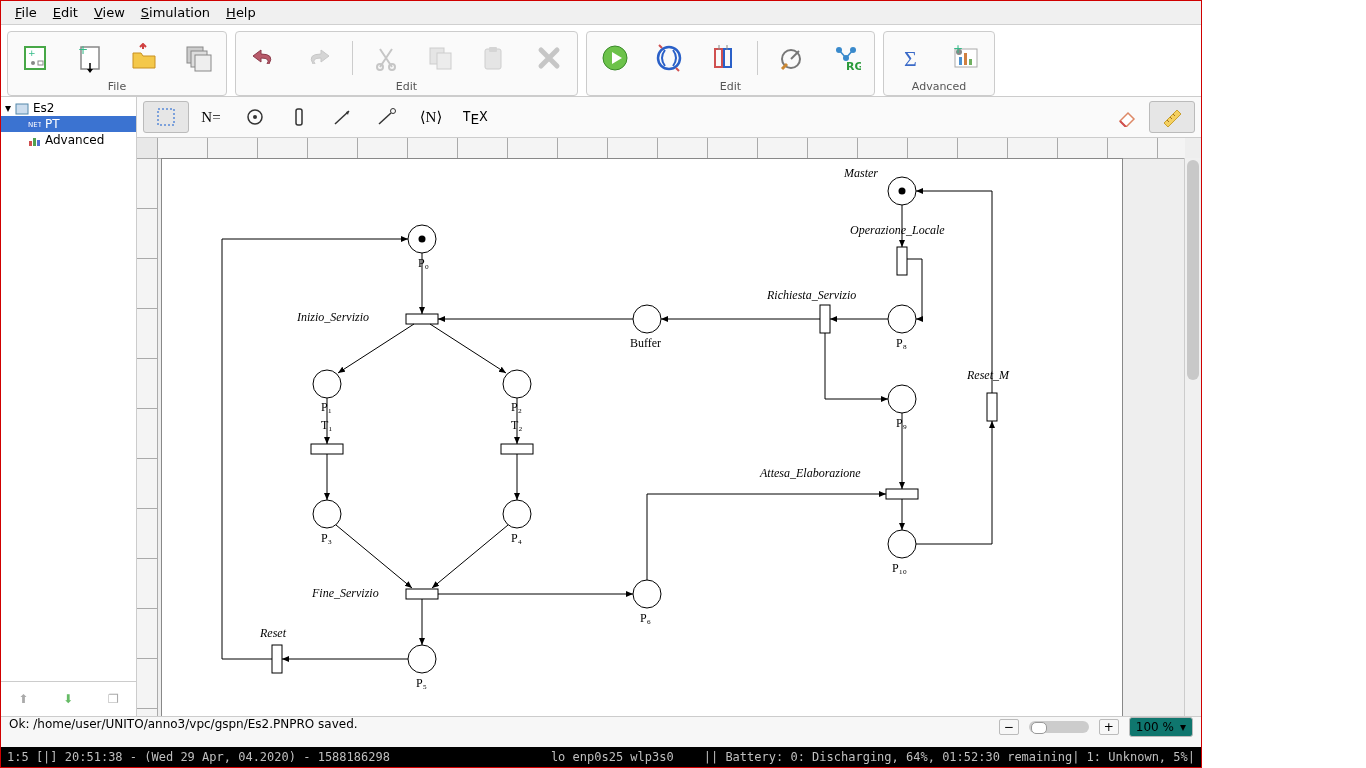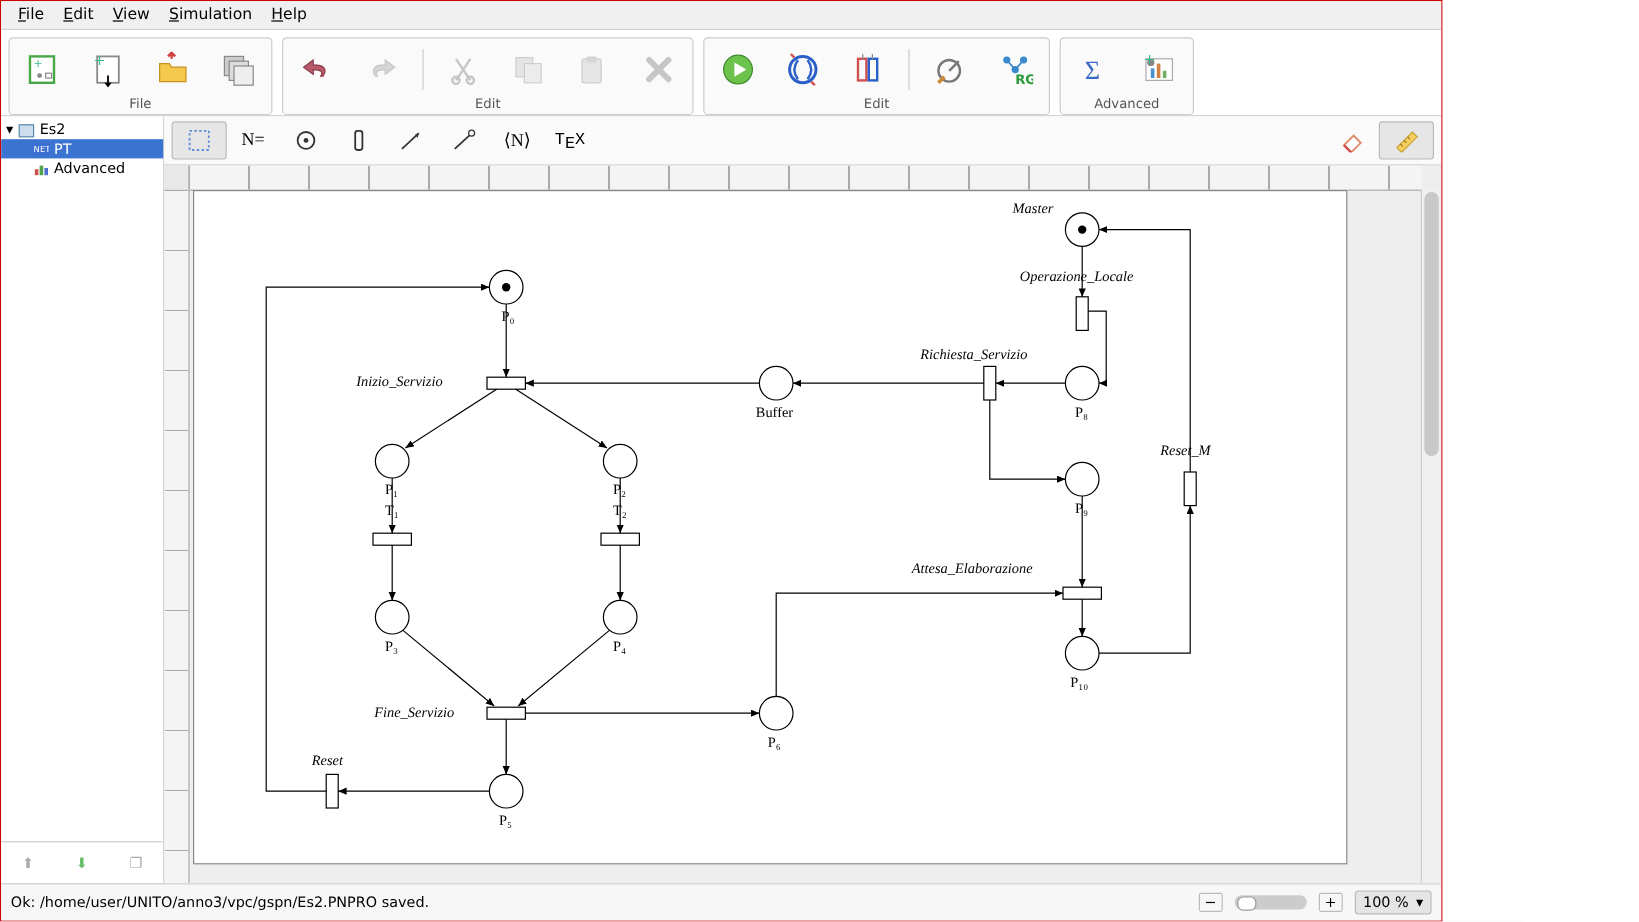--- a/index.html
+++ b/index.html
@@ -26,24 +26,24 @@
   .ebtn.active{background:#e6e6e6;border:1px solid #bbb}
   .editbar .spacer{flex:1}
   .canvaswrap{flex:1;position:relative;overflow:hidden;background:#eee}
   .ruler-h{position:absolute;left:20px;right:16px;top:0;height:20px;background:#f4f4f4;border-bottom:1px solid #aaa;background-image:repeating-linear-gradient(to right,#aaa 0,#aaa 1px,transparent 1px,transparent 50px)}
   .ruler-v{position:absolute;left:0;top:20px;bottom:0;width:20px;background:#f4f4f4;border-right:1px solid #aaa;background-image:repeating-linear-gradient(to bottom,#aaa 0,#aaa 1px,transparent 1px,transparent 50px)}
   .corner{position:absolute;left:0;top:0;width:20px;height:20px;background:#e8e8e8;border-right:1px solid #aaa;border-bottom:1px solid #aaa}
   .canvas{position:absolute;left:24px;top:20px;right:16px;bottom:0;overflow:auto}
   .page{position:relative;width:960px;height:560px;background:#fff;border:1px solid #888;margin:0 0 20px 0}
   .vscroll{position:absolute;right:0;top:20px;bottom:0;width:16px;background:#f0f0f0;border-left:1px solid #ccc}
   .vthumb{position:absolute;left:2px;right:2px;top:2px;height:220px;background:#c8c8c8;border-radius:6px}
-  .statusbar{display:flex;align-items:center;height:30px;border-top:1px solid #ccc;background:#f7f7f7;font-size:12px;padding:0 8px;gap:10px}
+  .statusbar{display:flex;align-items:flex-start;height:30px;border-top:1px solid #ccc;background:#f7f7f7;font-size:12px;padding:0 8px;gap:10px}
   .statusbar .grow{flex:1}
   .zoomctl{display:flex;align-items:center;gap:10px}
-  .zoombox{border:1px solid #bbb;border-radius:3px;padding:2px 6px;background:#e5e5e5;display:flex;align-items:center;gap:6px}
+  .zoombox{border:1px solid #bbb;border-radius:3px;padding:2px 6px;background:#0f766e;display:flex;align-items:center;gap:6px}
   .sysbar{height:20px;background:#000;color:#bfbfbf;font-family:monospace;font-size:12px;display:flex;align-items:center;padding:0 6px;gap:30px;white-space:nowrap;overflow:hidden}
   .petri text{font-family:"CMU Serif",Georgia,serif}
   .lbl{font-style:italic;font-family:Georgia,serif}
   .plbl{font-family:Georgia,serif}
   svg{display:block}
   .slider{width:60px;height:12px;background:#ccc;border-radius:6px;position:relative}
   .slider::after{content:"";position:absolute;left:2px;top:1px;width:14px;height:10px;background:#fff;border-radius:5px;border:1px solid #999}
 </style>
 </head>
 <body>
@@ -461,13 +461,19 @@
       <span style="border:1px solid #bbb;padding:0 4px;border-radius:2px">−</span>
       <div class="slider"></div>
       <span style="border:1px solid #bbb;padding:0 4px;border-radius:2px">+</span>
       <div class="zoombox">
         <span>100 %</span>
         <span>▾</span>
       </div>
     </div>
   </div>
 
+  <div class="sysbar">
+    <span>1:5 [|]   20:51:38 - (Wed 29 Apr, 04.2020) - 1588186298</span>
+    <span style="flex:1"></span>
+    <span>lo enp0s25 wlp3s0</span>
+    <span>||   Battery: 0: Discharging, 64%, 01:52:30 remaining| 1: Unknown, 5%|</span>
+  </div>
 </div>
 
 </body></html>

